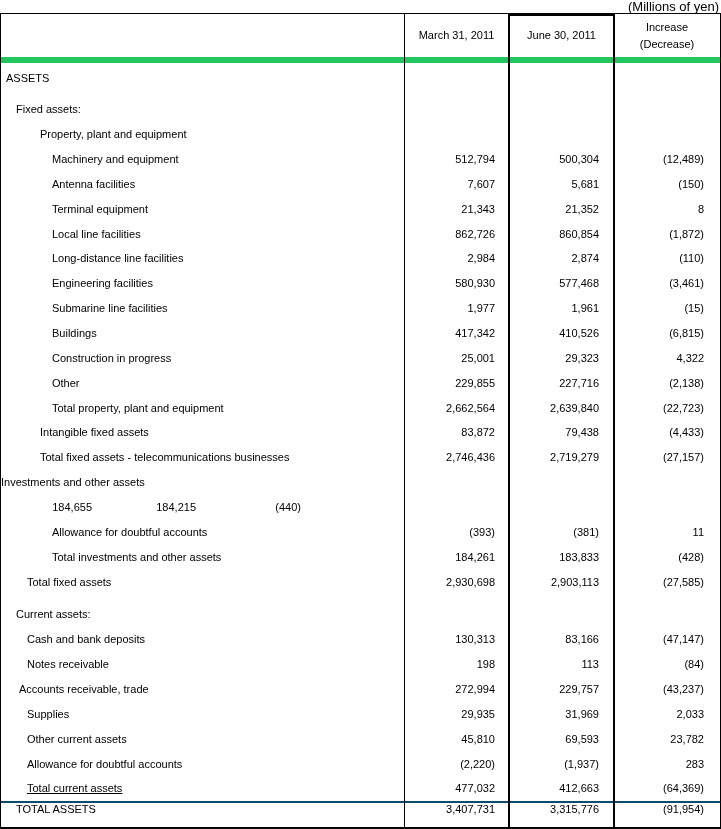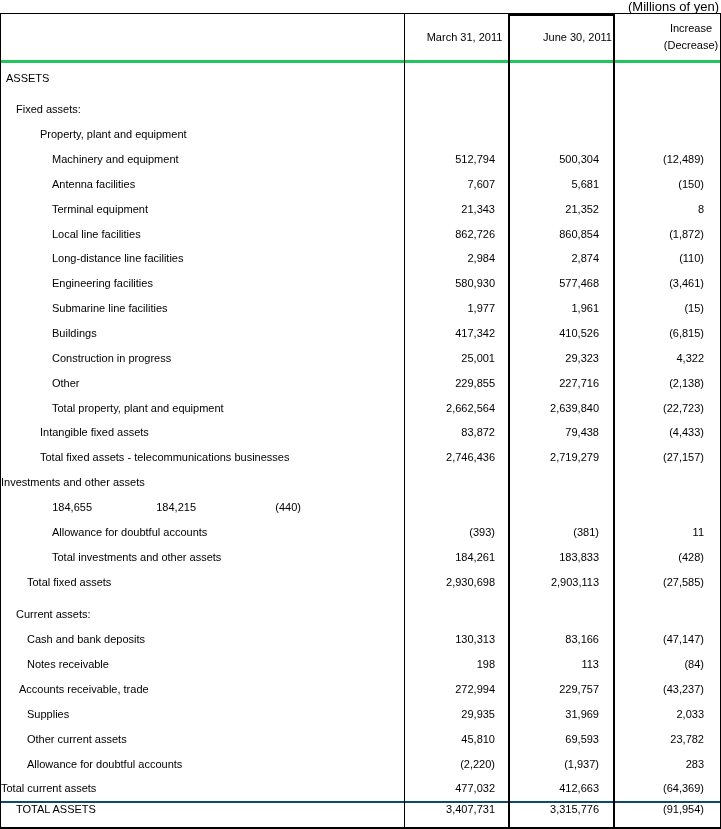--- a/index.html
+++ b/index.html
@@ -31,22 +31,21 @@
   .june-top-border{position:absolute;top:0;left:507px;width:107px;height:2px;background:#000;}
 
   .cell{overflow:hidden;white-space:nowrap;}
   .c-label{flex:0 0 403px;}
   .c-march{flex:0 0 105px;text-align:right;padding-right:14px;}
   .c-june {flex:0 0 105px;text-align:right;padding-right:15px;}
   .c-chg  {flex:0 0 106px;text-align:right;padding-right:16px;}
 
   .header-row{
     flex:0 0 49px;display:flex;align-items:center;
-    border-bottom:3px solid #22c55e;
-    gap:8px;
+    border-bottom:6px solid #22c55e;
   }
   .header-row .c-march,.header-row .c-june,.header-row .c-chg{
     text-align:center;padding-right:0;line-height:17px;
   }
 
   .table-body{flex:1 1 auto;display:flex;flex-direction:column;overflow:hidden;}
   .row{flex:1 1 0;min-height:0;display:flex;align-items:center;}
   .row.assets-row{flex:1.2 1 0;}
   .row.gap4{margin-top:4px;}
   .row.gap8{margin-top:8px;}
@@ -247,21 +246,21 @@
           <div class="cell c-june">69,593</div>
           <div class="cell c-chg">23,782</div>
         </div>
         <div class="row">
           <div class="cell c-label" style="padding-left: 26px;">Allowance for doubtful accounts</div>
           <div class="cell c-march">(2,220)</div>
           <div class="cell c-june">(1,937)</div>
           <div class="cell c-chg">283</div>
         </div>
         <div class="row">
-          <div class="cell c-label" style="">Total current assets</div>
+          <div class="cell c-label" style="padding-left: 26px; text-decoration: underline;">Total current assets</div>
           <div class="cell c-march">477,032</div>
           <div class="cell c-june">412,663</div>
           <div class="cell c-chg">(64,369)</div>
         </div>
       </div>
 
     <div class="total-row">
       <div class="cell c-label">TOTAL ASSETS</div>
       <div class="cell c-march">3,407,731</div>
       <div class="cell c-june">3,315,776</div>

